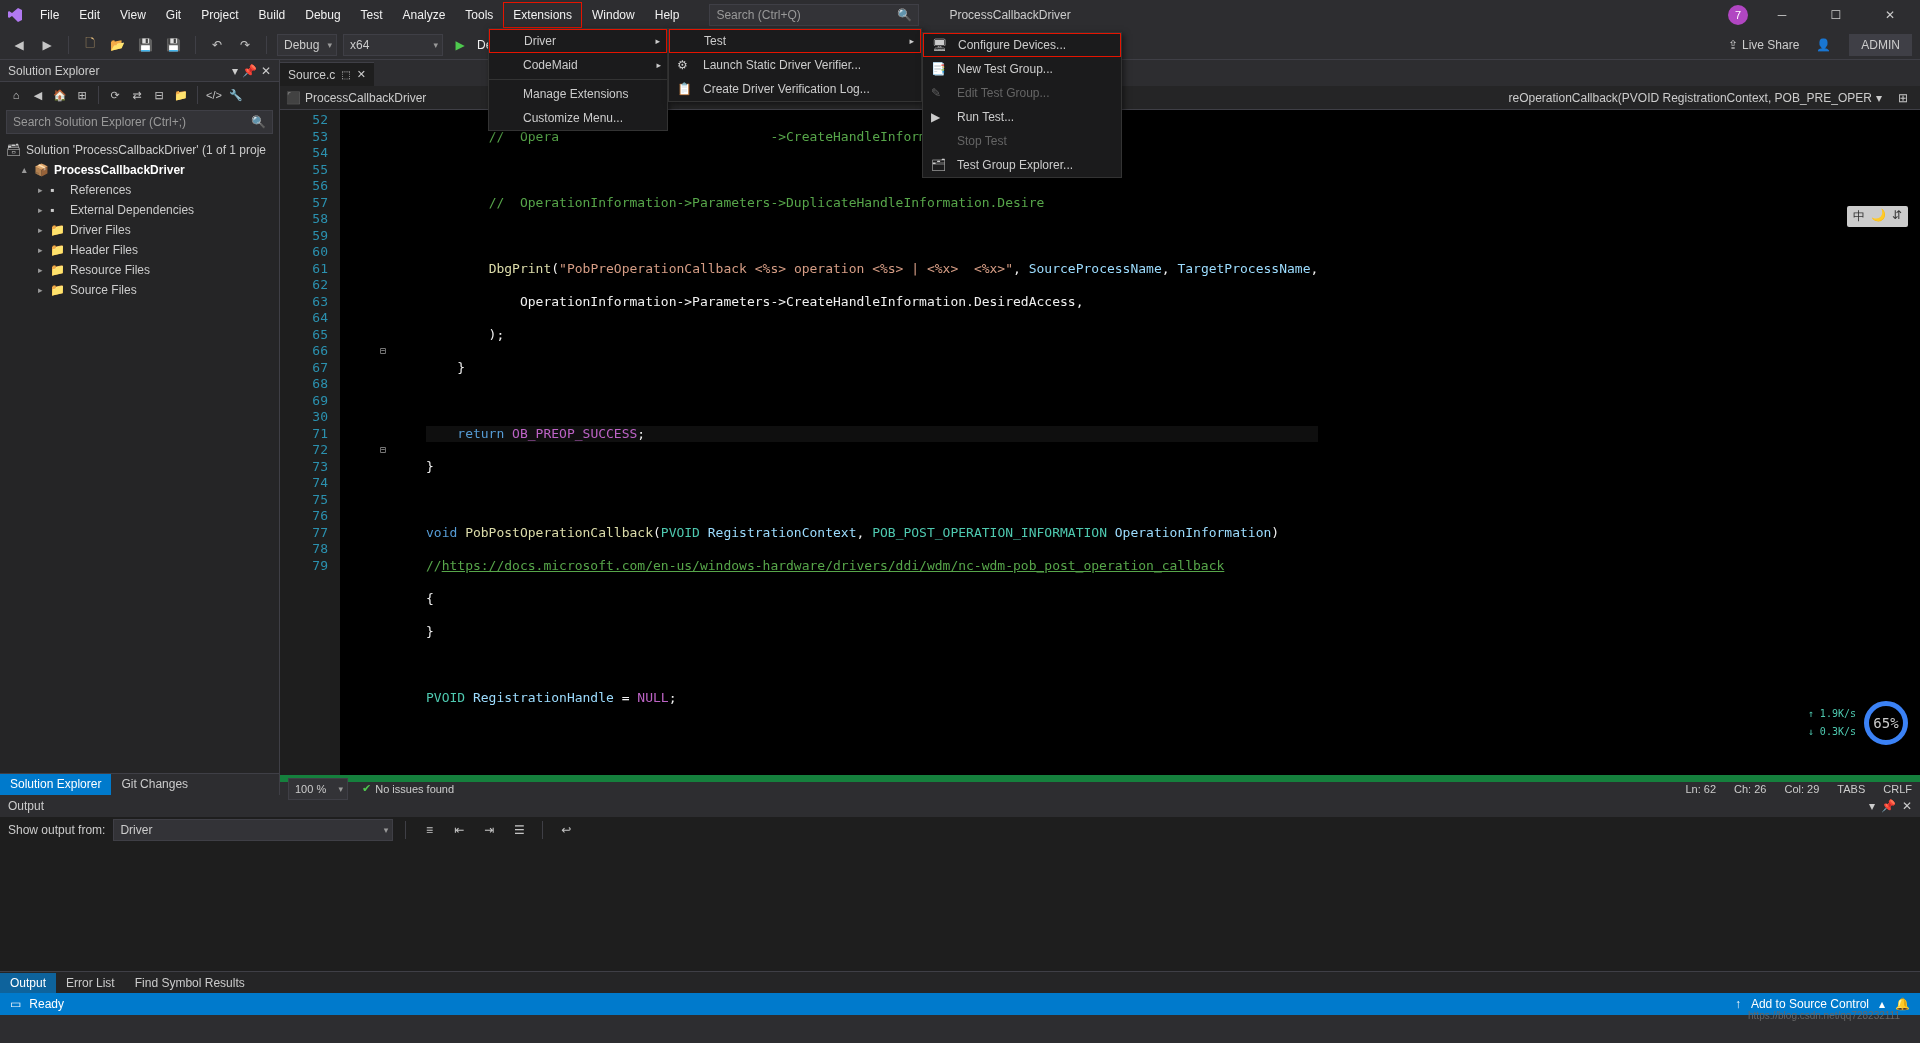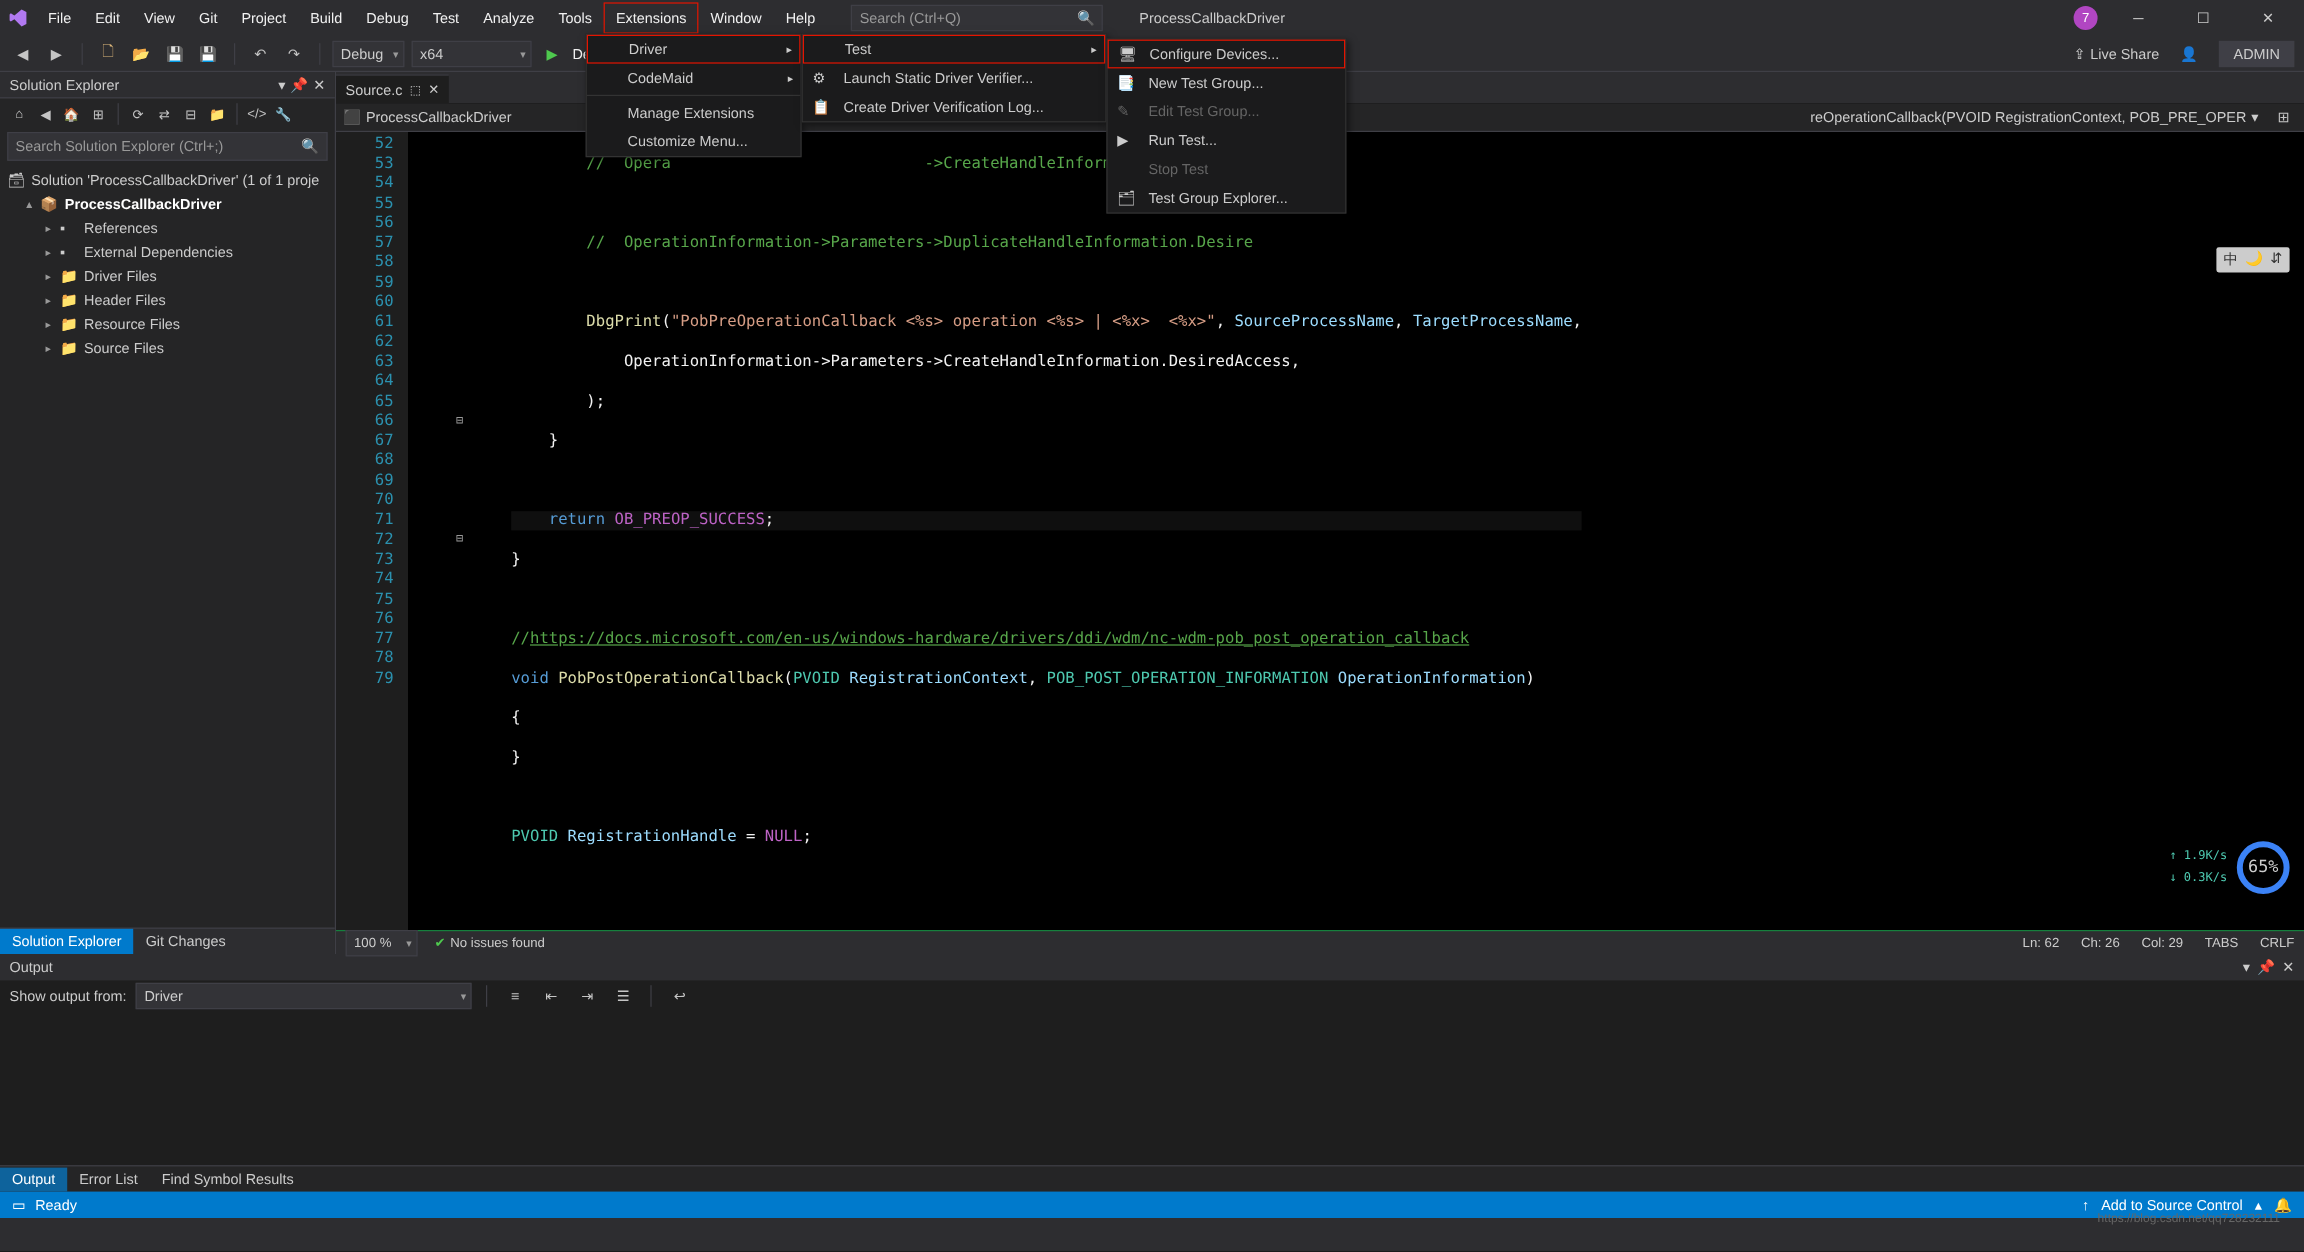--- a/index.html
+++ b/index.html
@@ -54,21 +54,21 @@
 .code-body div { height: 16.5px; }
 .kw { color: #569cd6; }
 .type { color: #4ec9b0; }
 .str { color: #d69d85; }
 .com { color: #57a64a; }
 .link { color: #57a64a; text-decoration: underline; }
 .macro { color: #bd63c5; }
 .fn { color: #dcdcaa; }
 .param { color: #9cdcfe; }
 .highlight-line { background: #0f0f0f; }
-.editor-status { height: 20px; background: #2d2d30; border-top: 1px solid #15803d; display: flex; align-items: center; padding: 0 8px; color: #ccc; font-size: 11px; }
+.editor-status { height: 20px; background: #2d2d30; border-top: 7px solid #15803d; display: flex; align-items: center; padding: 0 8px; color: #ccc; font-size: 11px; }
 .editor-status .right { margin-left: auto; display: flex; gap: 18px; }
 .bottom-tabs { height: 22px; background: #252526; display: flex; align-items: center; border-top: 1px solid #3f3f46; }
 .bottom-tab { padding: 3px 10px; color: #ccc; }
 .bottom-tab.active { background: #0e639c; color: #fff; }
 .output-panel { height: 176px; background: #1e1e1e; display: flex; flex-direction: column; }
 .output-header { height: 22px; background: #2d2d30; display: flex; align-items: center; padding: 0 8px; color: #ccc; }
 .output-toolbar { height: 26px; display: flex; align-items: center; padding: 0 8px; gap: 8px; color: #ccc; }
 .output-toolbar .combo { width: 280px; }
 .output-body { flex: 1; padding: 4px 8px; font-family: Consolas, monospace; color: #ccc; }
 .statusbar { height: 22px; background: #007acc; display: flex; align-items: center; padding: 0 10px; color: #fff; }
@@ -328,21 +328,21 @@
           <div>60</div>
           <div>61</div>
           <div>62</div>
           <div>63</div>
           <div>64</div>
           <div>65</div>
           <div>66</div>
           <div>67</div>
           <div>68</div>
           <div>69</div>
-          <div>70</div>
+          <div>30</div>
           <div>71</div>
           <div>72</div>
           <div>73</div>
           <div>74</div>
           <div>75</div>
           <div>76</div>
           <div>77</div>
           <div>78</div>
           <div>79</div>
       </div>
@@ -382,22 +382,22 @@
 <div>        <span class="com">//  OperationInformation-&gt;Parameters-&gt;DuplicateHandleInformation.Desire</span></div>
 <div></div>
 <div>        <span class="fn">DbgPrint</span>(<span class="str">"PobPreOperationCallback &lt;%s&gt; operation &lt;%s&gt; | &lt;%x&gt;  &lt;%x&gt;"</span>, <span class="param">SourceProcessName</span>, <span class="param">TargetProcessName</span>,</div>
 <div>            OperationInformation-&gt;<span>Parameters</span>-&gt;CreateHandleInformation.DesiredAccess,</div>
 <div>        );</div>
 <div>    }</div>
 <div></div>
 <div class="highlight-line">    <span class="kw">return</span> <span class="macro">OB_PREOP_SUCCESS</span>;</div>
 <div>}</div>
 <div></div>
+<div><span class="kw">void</span> <span class="fn">PobPostOperationCallback</span>(<span class="type">PVOID</span> <span class="param">RegistrationContext</span>, <span class="type">POB_POST_OPERATION_INFORMATION</span> <span class="param">OperationInformation</span>)</div>
 <div><span class="com">//</span><span class="link">https://docs.microsoft.com/en-us/windows-hardware/drivers/ddi/wdm/nc-wdm-pob_post_operation_callback</span></div>
-<div><span class="kw">void</span> <span class="fn">PobPostOperationCallback</span>(<span class="type">PVOID</span> <span class="param">RegistrationContext</span>, <span class="type">POB_POST_OPERATION_INFORMATION</span> <span class="param">OperationInformation</span>)</div>
 <div>{</div>
 <div>}</div>
 <div></div>
 <div><span class="type">PVOID</span> <span class="param">RegistrationHandle</span> = <span class="macro">NULL</span>;</div>
 <div></div>
 
 
 
 
 

